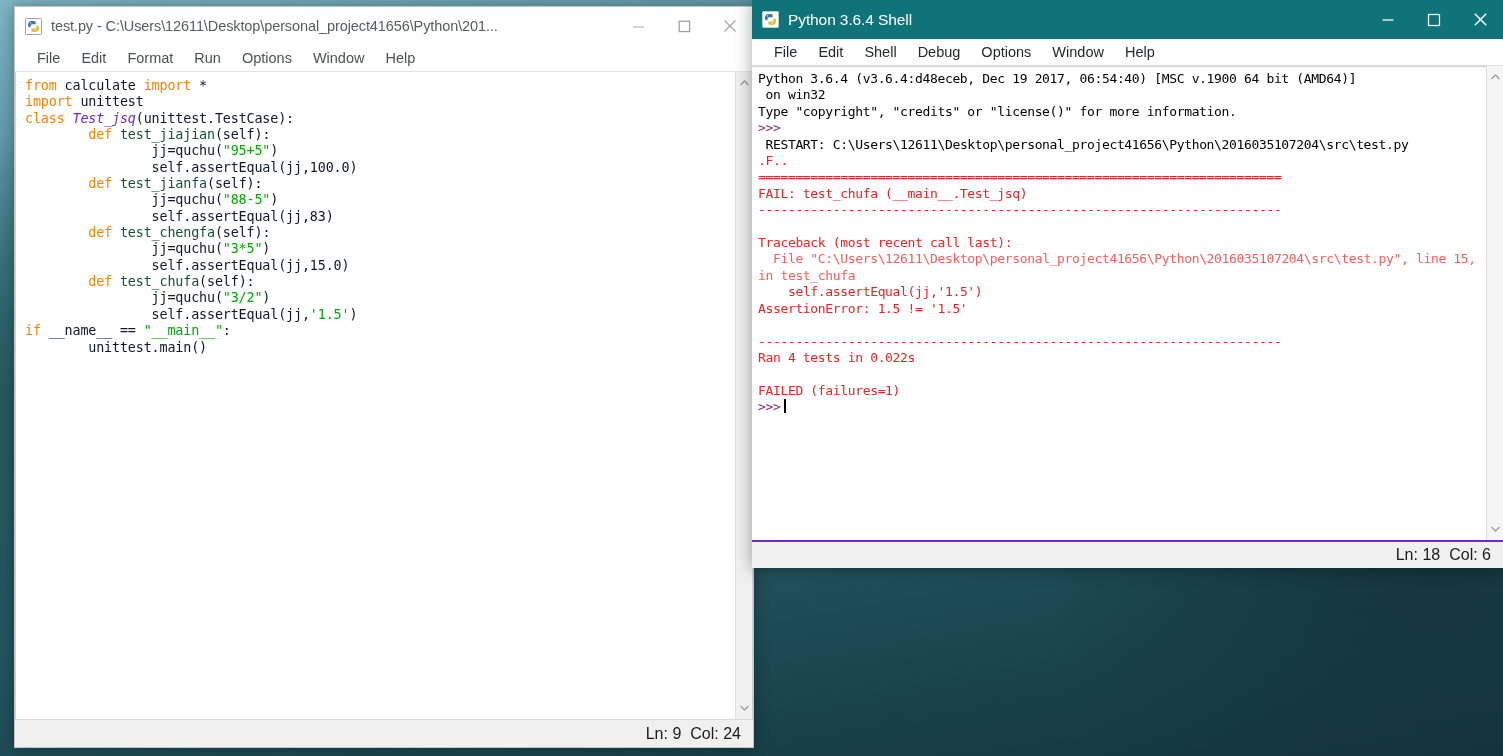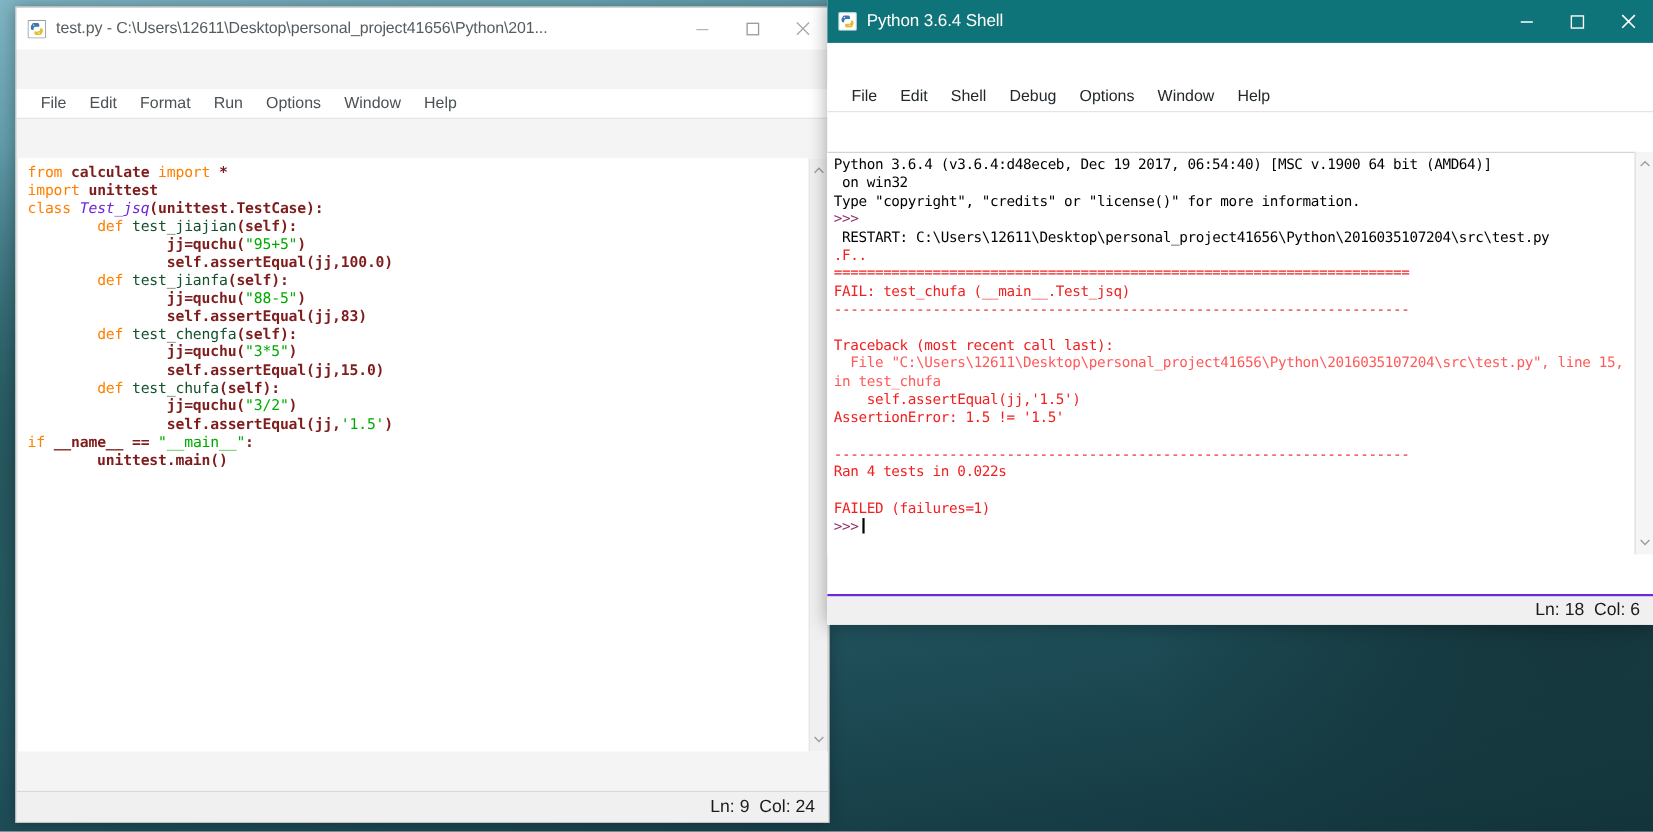--- a/index.html
+++ b/index.html
@@ -19,21 +19,20 @@
     position: relative;
   }
 
   
   .window {
     position: absolute;
     display: flex;
     flex-direction: column;
     background: #ffffff;
     overflow: hidden;
-    gap: 36px;
   }
 
   
   #editor-window {
     left: 14px;
     top: 6px;
     width: 740px;
     height: 742px;
     border: 1px solid #c4c4c4;
     box-shadow: 0 0 14px rgba(0,0,0,0.32);
@@ -125,21 +124,21 @@
     color: #000000;
     white-space: pre;
     letter-spacing: -0.15px;
   }
 
   
   .kw   { color: #ff8000; }
   .fn   { color: #14532d; }
   .cls  { color: #6d28d9; font-style: italic; }
   .str  { color: #00aa00; }
-  .blk  { color: #7f1d1d; font-weight: bold; }
+  .blk  { color: #0f172a; }
 
   
   .vscroll {
     flex: 0 0 17px;
     width: 17px;
     background: #f0f0f0;
     border-left: 1px solid #e0e0e0;
     display: flex;
     flex-direction: column;
     justify-content: space-between;

